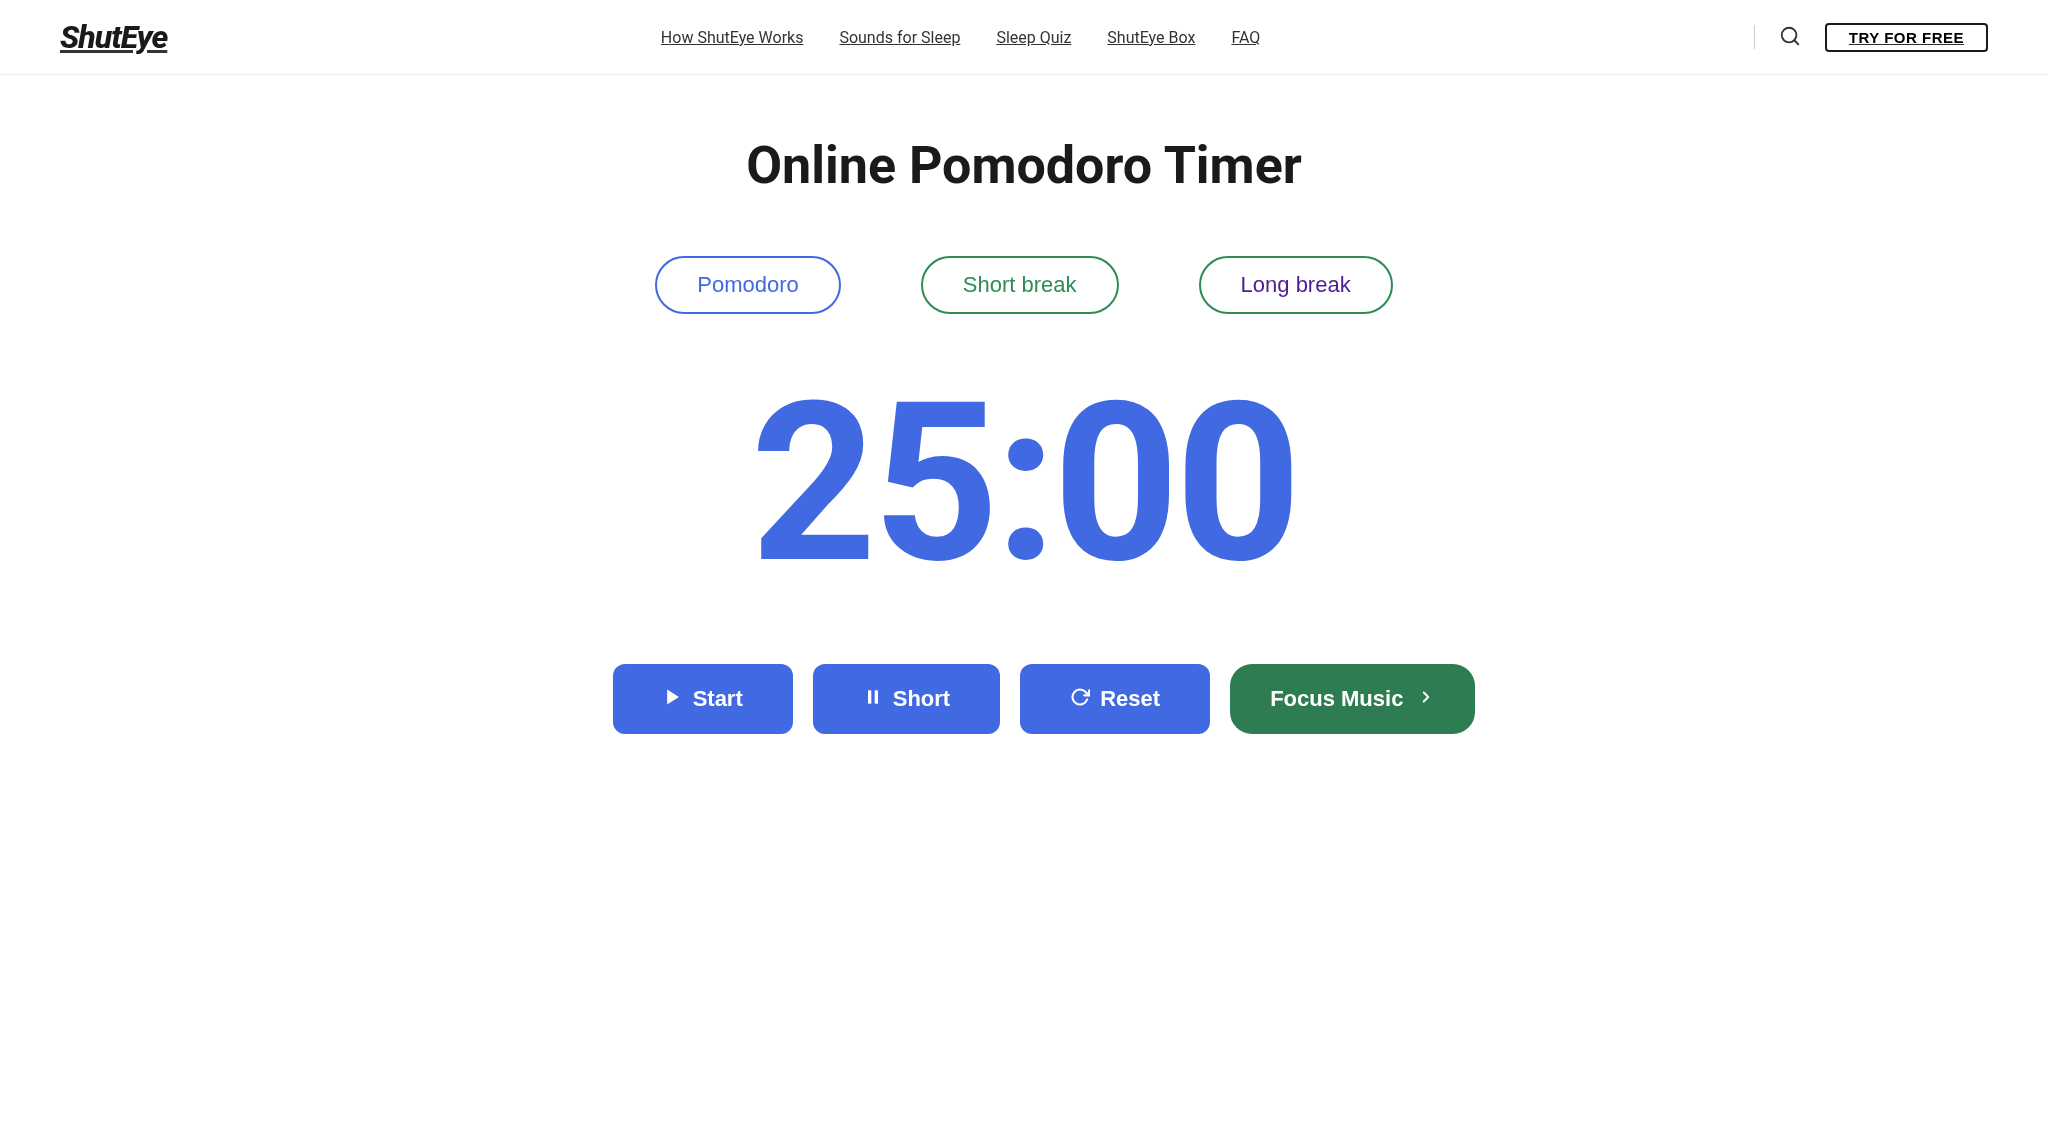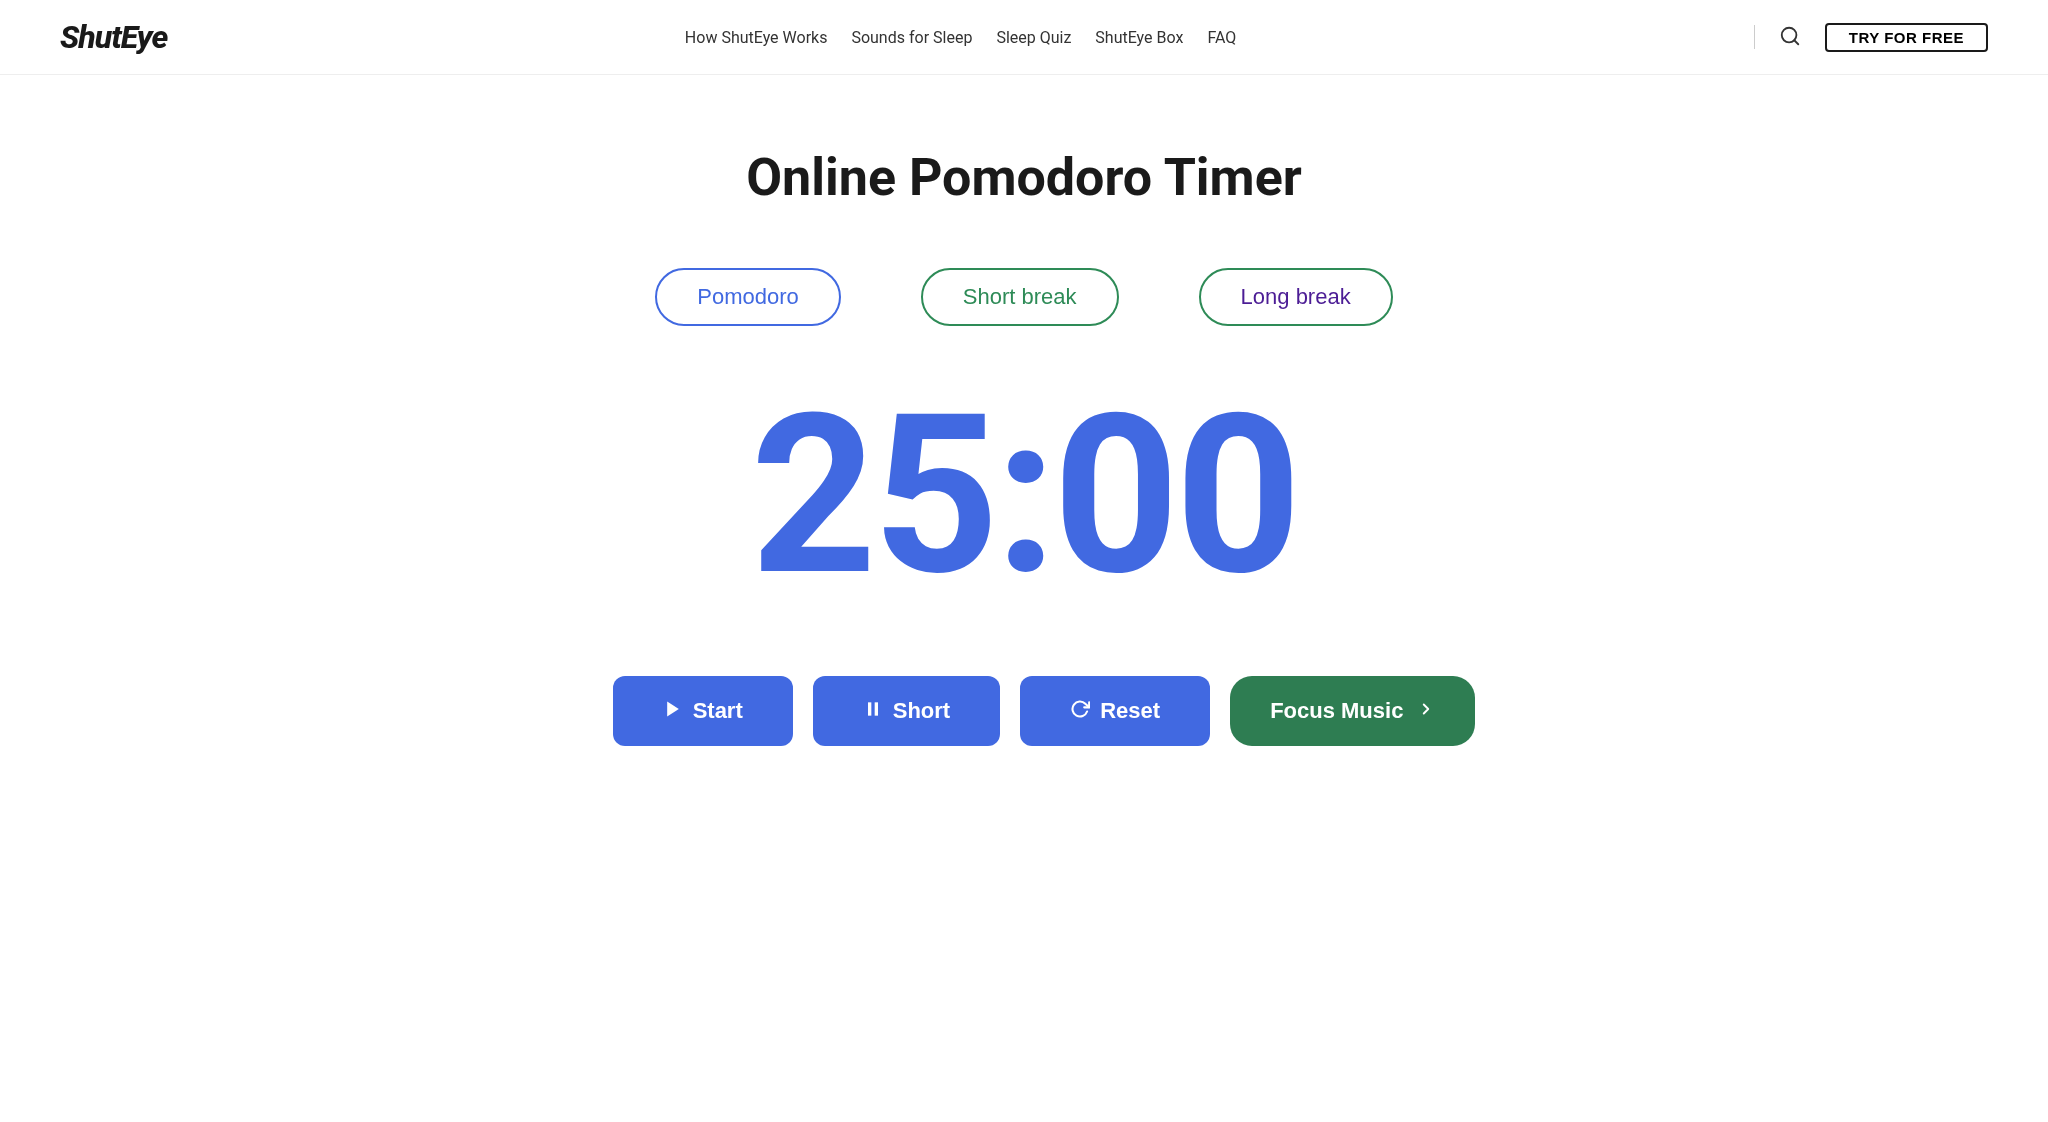--- a/index.html
+++ b/index.html
@@ -15,34 +15,35 @@
       min-height: 100vh;
     }
 
     
     .navbar {
       display: flex;
       align-items: center;
       justify-content: space-between;
       padding: 18px 60px;
       border-bottom: 1px solid #eee;
+      text-decoration: underline;
     }
 
     .logo {
       font-size: 32px;
       font-weight: 800;
       color: #1a1a1a;
       font-style: italic;
       letter-spacing: -1px;
     }
 
     .nav-links {
       display: flex;
       align-items: center;
-      gap: 24px;
+      gap: 36px;
       list-style: none;
     }
 
     .nav-links li a {
       text-decoration: none;
       color: #333;
       font-size: 16px;
       font-weight: 400;
     }
 
@@ -86,21 +87,20 @@
       align-items: center;
       padding: 60px 40px 80px;
     }
 
     .page-title {
       font-size: 52px;
       font-weight: 700;
       color: #1a1a1a;
       margin-bottom: 60px;
       text-align: center;
-      margin-top: 12px;
     }
 
     
     .mode-buttons {
       display: flex;
       gap: 80px;
       margin-bottom: 60px;
       align-items: center;
     }
 

